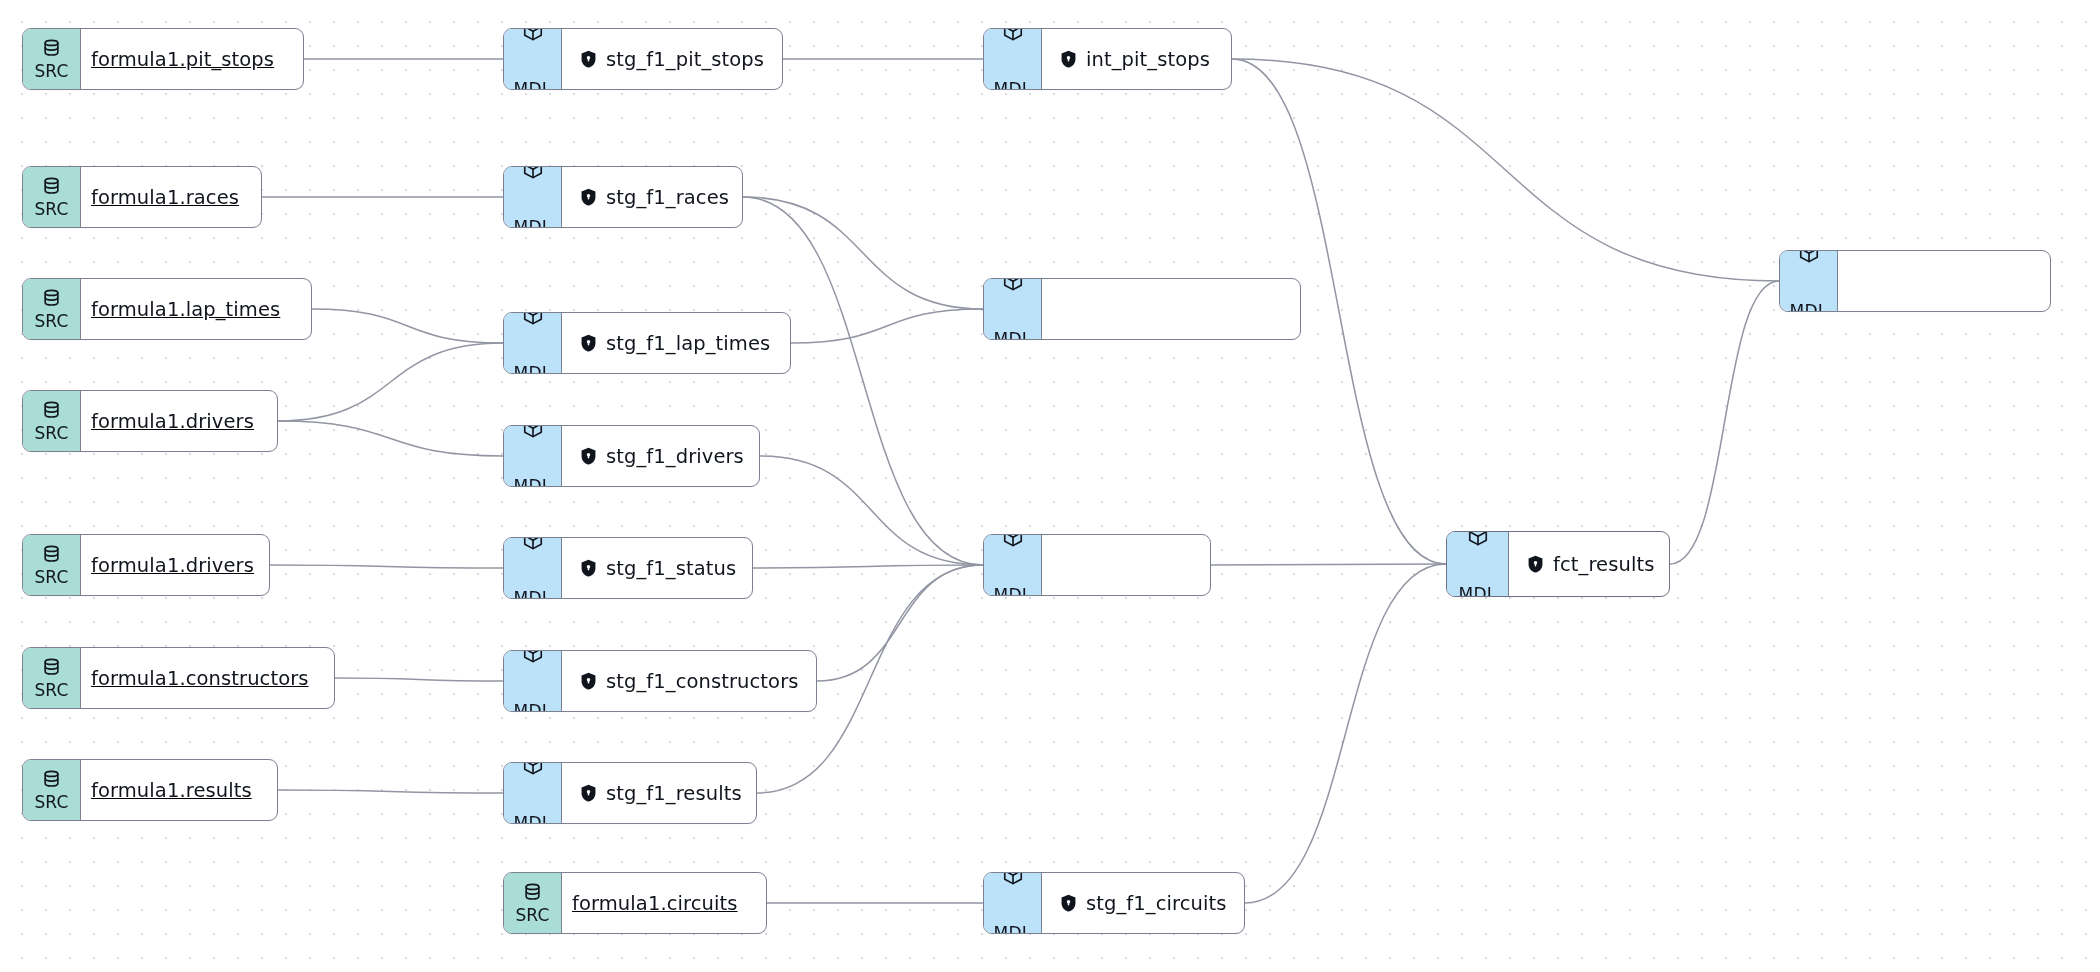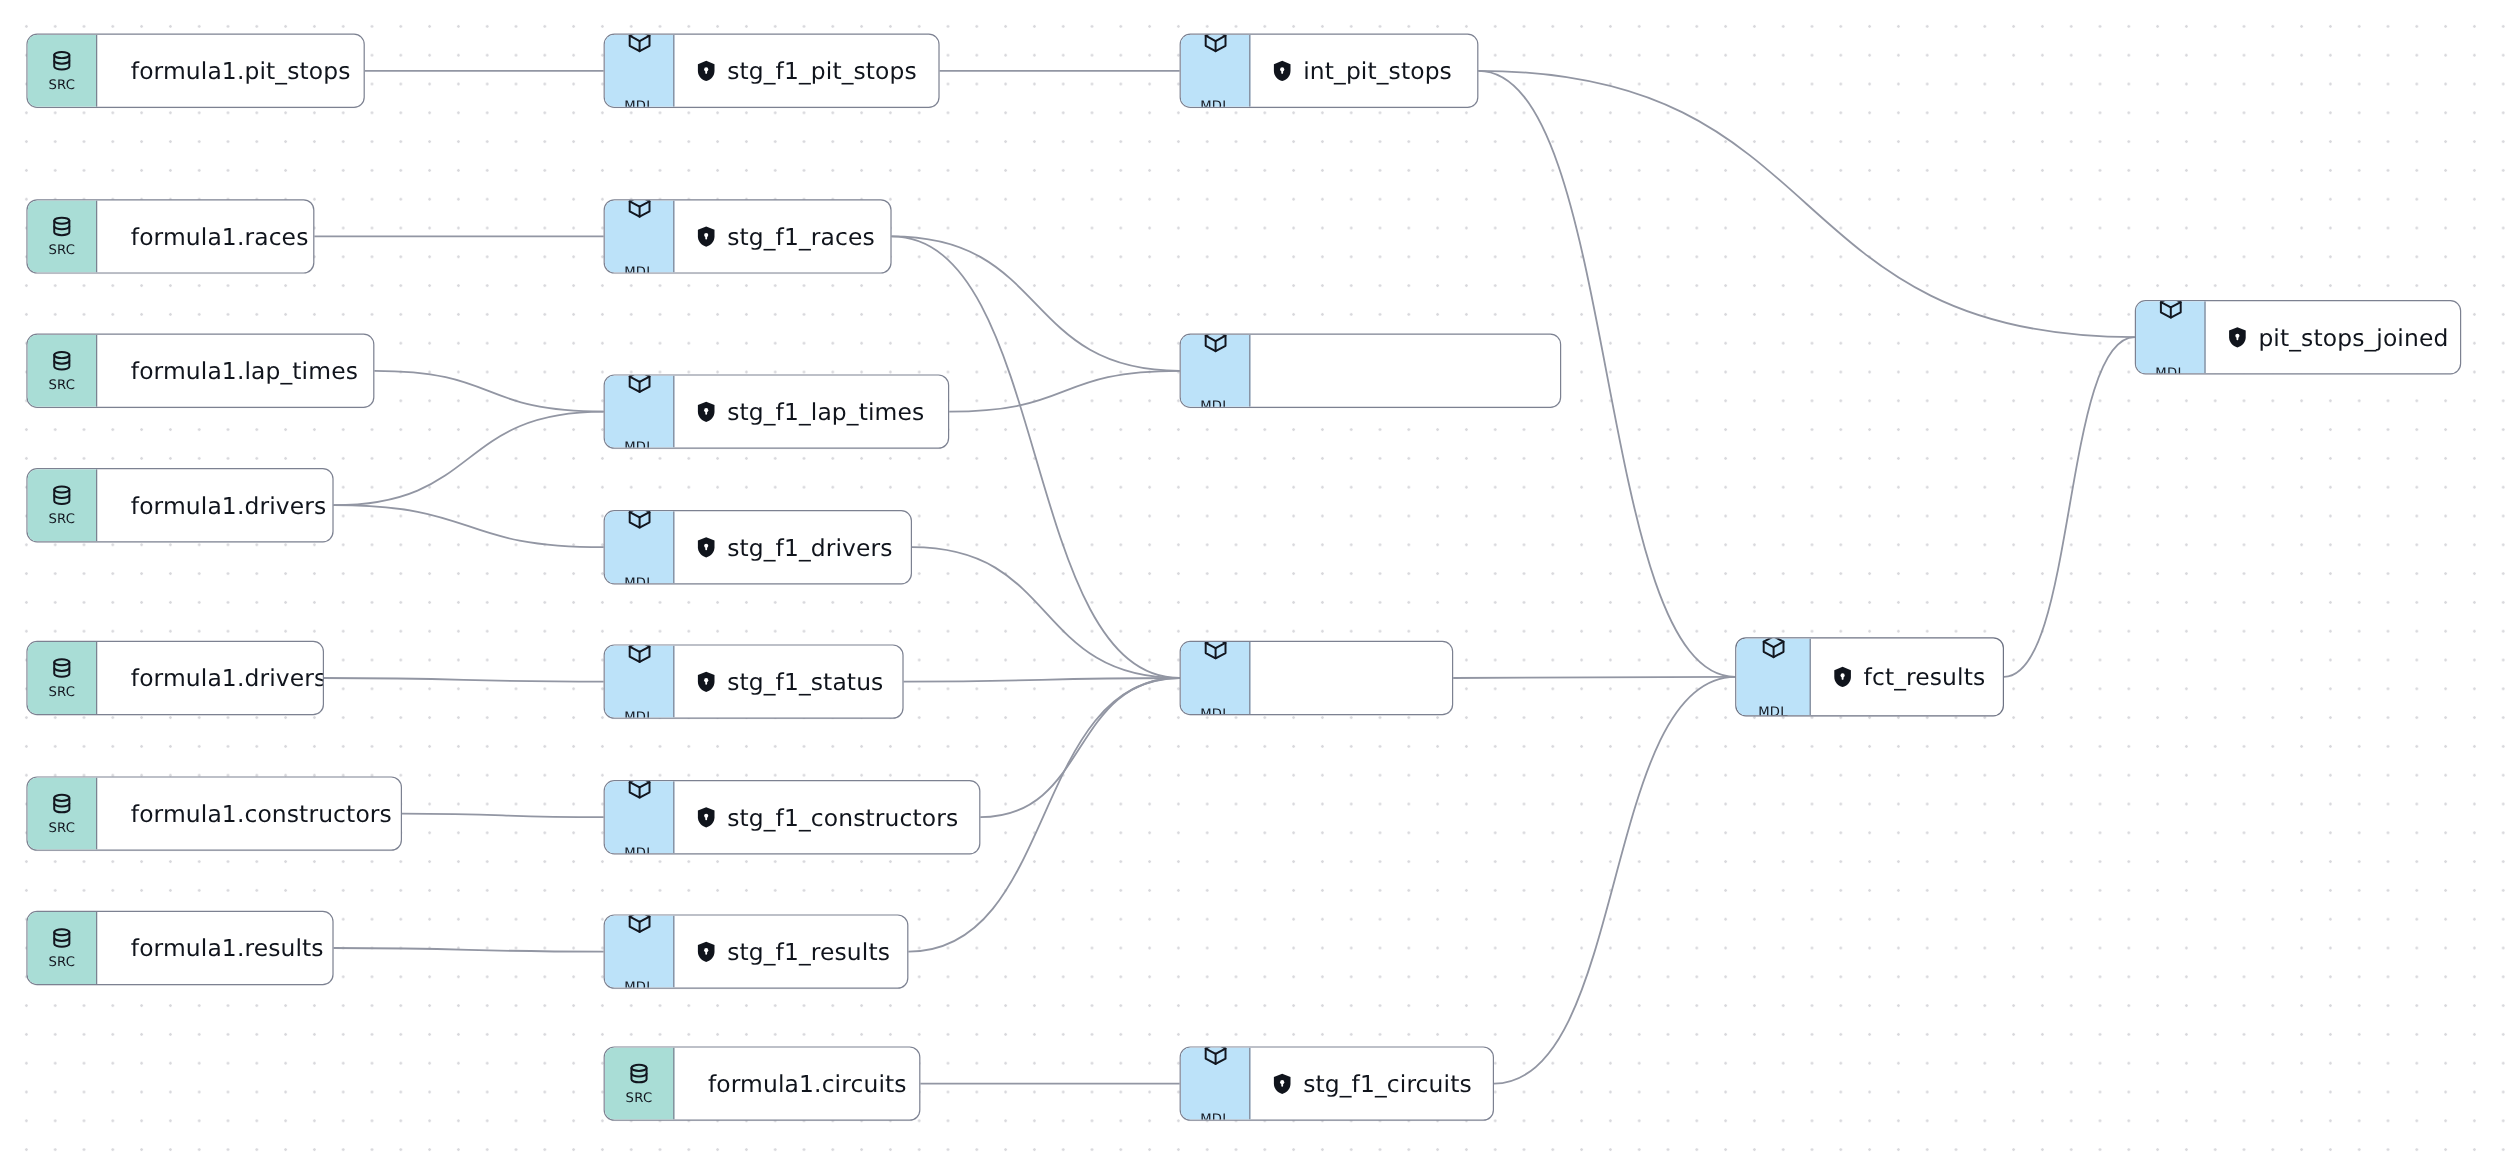--- a/index.html
+++ b/index.html
@@ -56,41 +56,41 @@
     align-items: center;
     justify-content: center;
     gap: 1px;
     border-right: 1.5px solid #7c8191;
     user-select: none;
   }
   .badge.src { background: #a9ddd6; }
   .badge.mdl { background: #bce2f9; gap: 36px; }
   .badge .glyph { line-height: 0; margin-bottom: 1px; }
   .badge .code {
-    font-size: 11px;
+    font-size: 17px;
     letter-spacing: 0.2px;
     color: #12161f;
     font-family: "DejaVu Sans", sans-serif;
   }
   .sel .badge { width: 62px; flex: 0 0 62px; }
 
   .body {
     display: flex;
     align-items: center;
     gap: 9px;
     padding: 0 20px 0 18px;
     white-space: nowrap;
   }
   .body .shield { line-height: 0; display: inline-flex; }
   .label {
     font-size: 19.5px;
     color: #10141c;
     letter-spacing: 0.1px;
   }
-  .node.src-node .body { padding-left: 28px; padding-right: 22px; }
+  .node.src-node .body { padding-left: 10px; padding-right: 22px; text-decoration: underline; }
 </style>
 </head>
 <body>
 
 <div id="canvas">
   <svg id="edge-layer" width="2100" height="972" viewBox="0 0 2100 972">
       <path d="M304,59 C413.45,59 393.55,59 503,59" fill="none" stroke="#9296a3" stroke-width="1.5"></path>
       <path d="M262,197 C394.55,197 370.45,197 503,197" fill="none" stroke="#9296a3" stroke-width="1.5"></path>
       <path d="M312,309 C417.05,309 397.95,343 503,343" fill="none" stroke="#9296a3" stroke-width="1.5"></path>
       <path d="M278,421 C401.75,421 379.25,343 503,343" fill="none" stroke="#9296a3" stroke-width="1.5"></path>
@@ -440,25 +440,15 @@
       </div>
       <div class="node mdl-node" style="left: 1779px; top: 250px; width: 272px;">
         <div class="badge mdl">
           <span class="glyph"><svg width="22" height="22" viewBox="0 0 24 24" fill="none" stroke="#12161f" stroke-width="1.8" stroke-linecap="round" stroke-linejoin="round">
               <path d="M12 2.6 21 7.4v9.2L12 21.4 3 16.6V7.4z"></path>
               <path d="M3 7.4 12 12.2l9-4.8"></path>
               <path d="M12 12.2v9.2"></path>
             </svg></span>
           <span class="code">MDL</span>
         </div>
-        <div class="body">
-          <span class="shield">
-            <svg width="17" height="18" viewBox="0 0 24 26" fill="#10141c">
-              <path d="M12 1 22 5v8.2C22 19.3 17.6 23.9 12 25.4 6.4 23.9 2 19.3 2 13.2V5z"></path>
-              <circle cx="12" cy="11.3" r="2.5" fill="#ffffff"></circle>
-              <rect x="10.9" y="11.8" width="2.2" height="4.9" rx="1.1" fill="#ffffff"></rect>
-            </svg>
-          </span>
-          <span class="label">pit_stops_joined</span>
-        </div>
       </div>
     </div>
 </div>
 
 </body></html>

